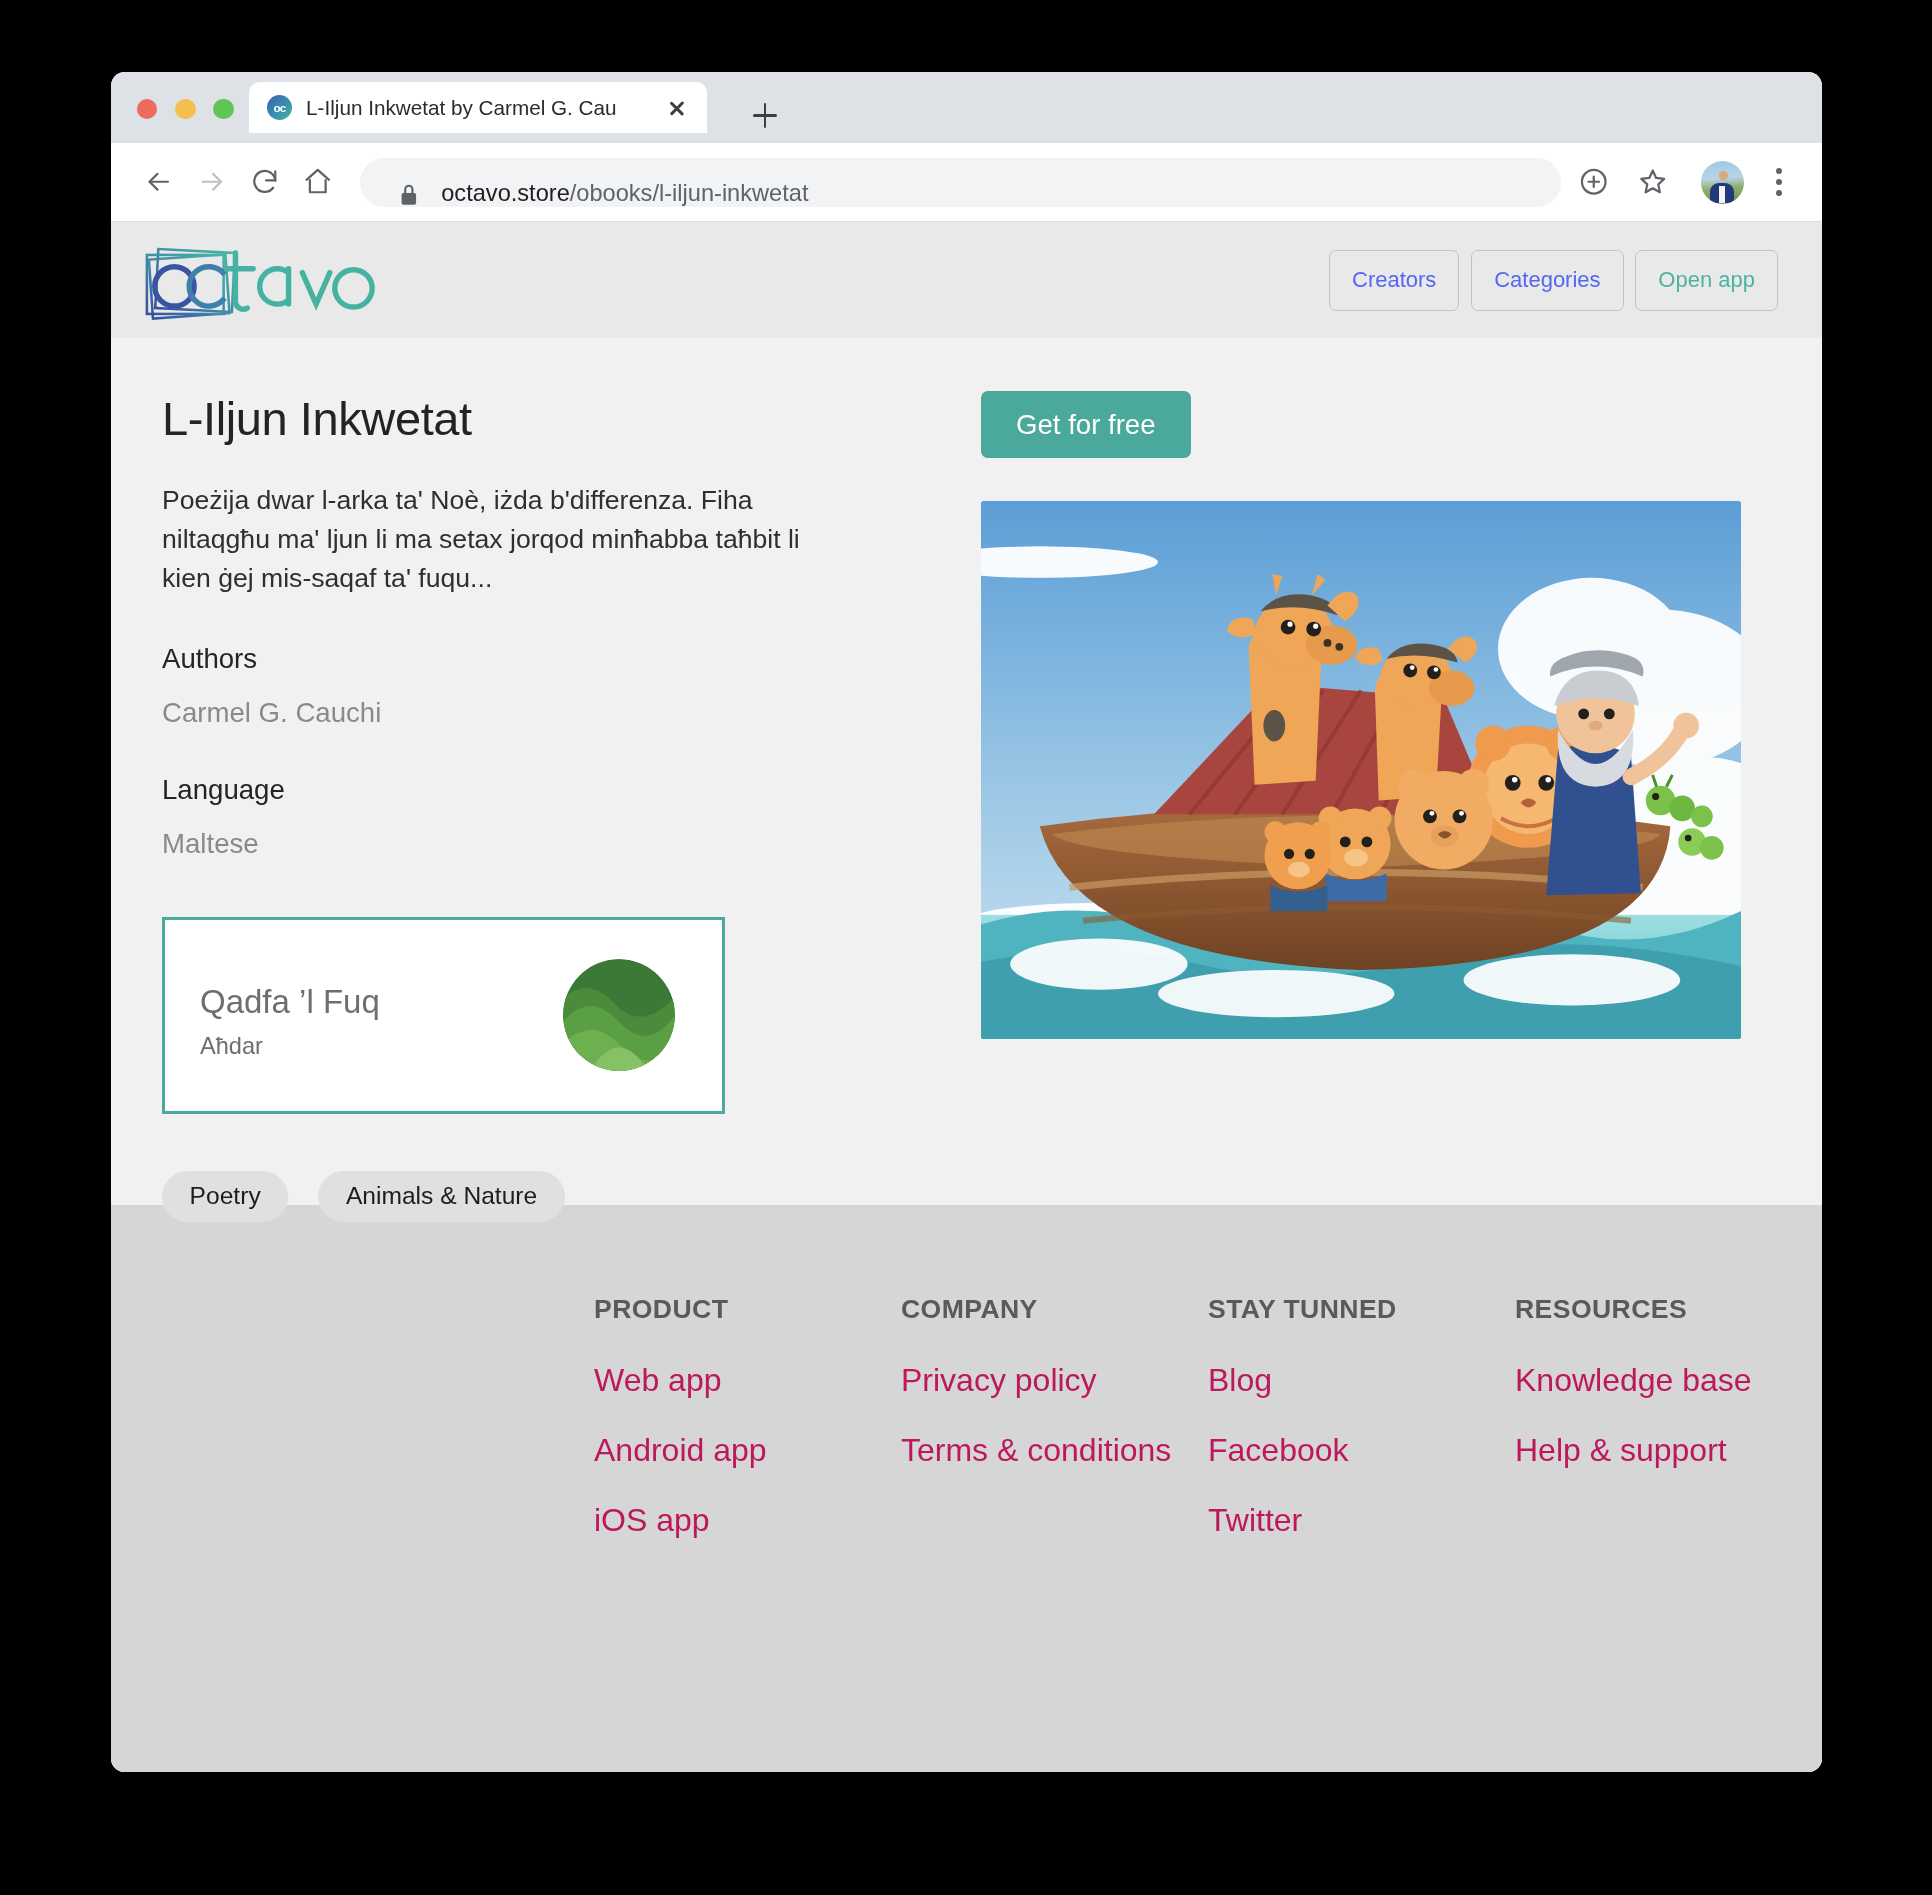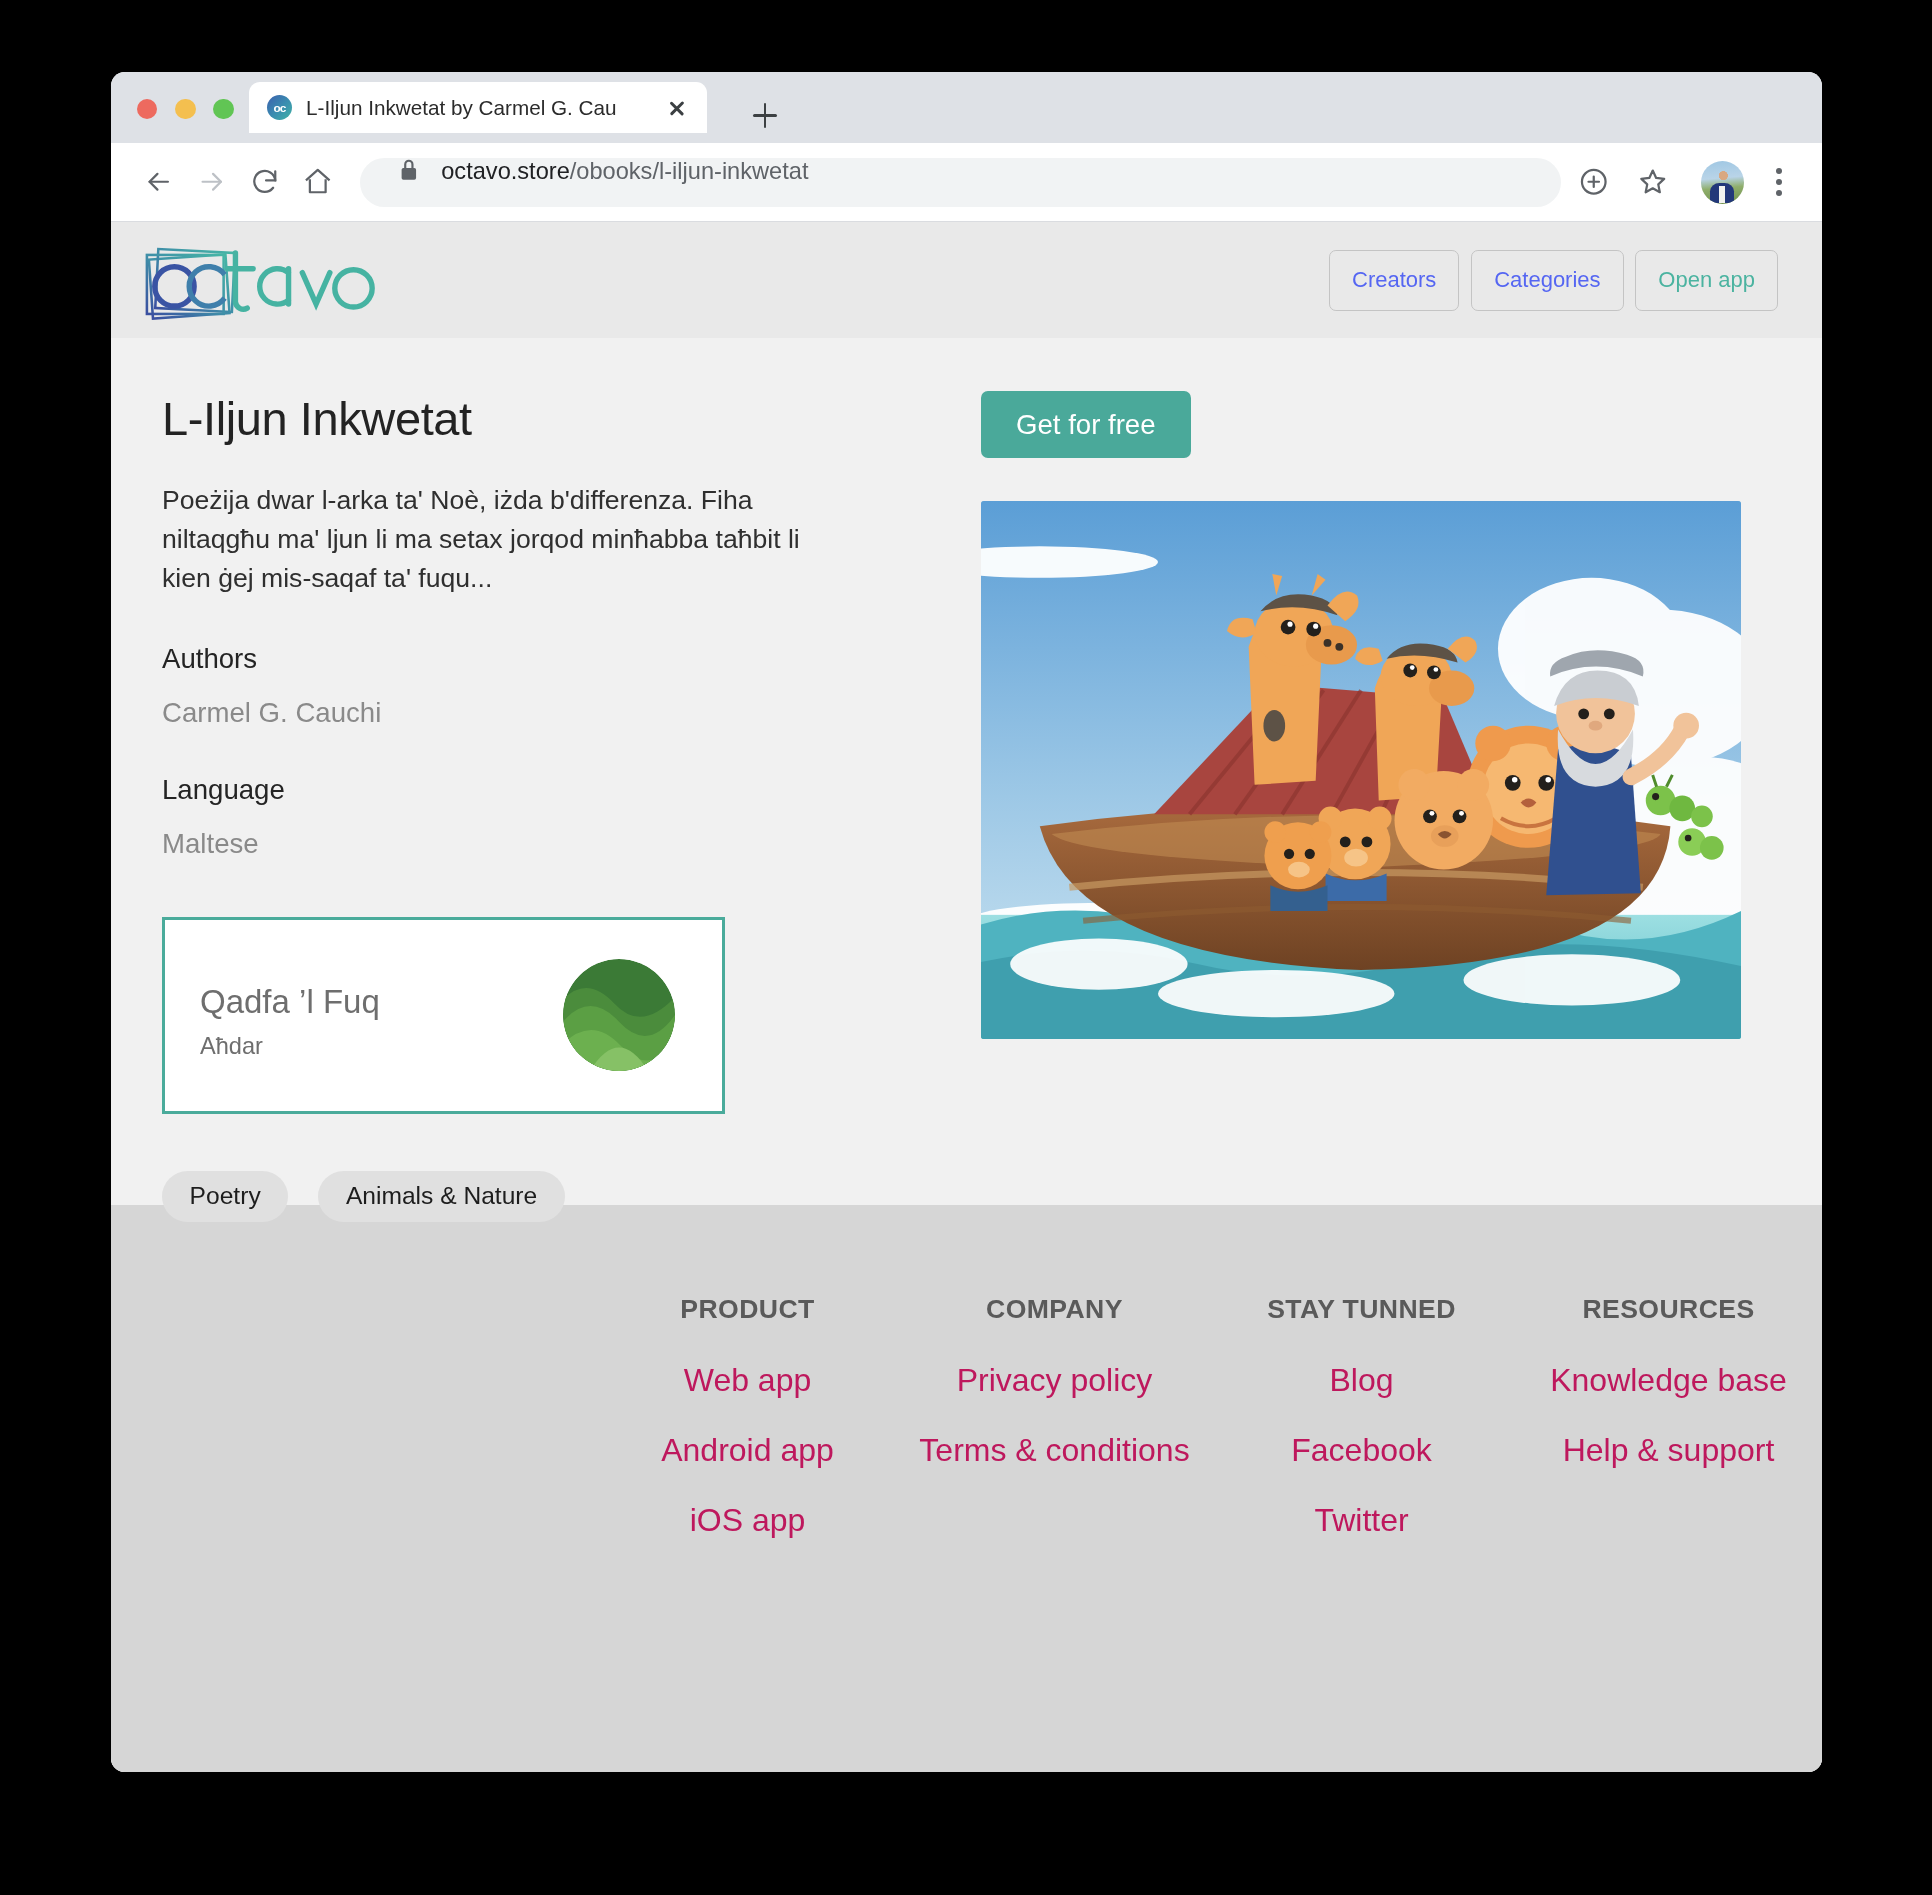--- a/index.html
+++ b/index.html
@@ -92,21 +92,21 @@
     padding: 0 21.7px;
     border-bottom: 1px solid #dadce0;
   }
   .nav-btn {
     width: 53px; height: 53px; flex: 0 0 auto;
     display: flex; align-items: center; justify-content: center;
   }
   .omnibox {
     flex: 1 1 auto; height: 49px;
     background: #f1f3f4; border-radius: 24.6px;
-    display: flex; align-items: flex-start;
+    display: flex; align-items: flex-end;
     margin-left: 15.8px; padding: 0 19.7px;
   }
   .lock-icon { width: 21.7px; height: 23.6px; flex: 0 0 auto; margin-left: 17.7px; }
   .url-text {
     margin-left: 21.7px; font-size: 23.6px; white-space: nowrap;
     color: #5f6368;
   }
   .url-text b { color: #202124; font-weight: normal; }
   .tb-icons { display: flex; align-items: center; gap: 5.9px; margin-left: 5.9px; }
   .tb-icon { width: 53px; height: 53px; display: flex; align-items: center; justify-content: center; }
@@ -203,21 +203,21 @@
 
   
   .site-footer {
     background: #d6d6d6;
     padding: 89px 0 0 0;
     height: 100%;
   }
   .footer-cols {
     display: flex; padding-left: 483px; gap: 0;
   }
-  .fcol { width: 313px; text-align: center; }
+  .fcol { width: 313px; }
   .fcol-head {
     font-size: 26.6px; font-weight: bold; color: #5a5a5a;
     letter-spacing: 0.4px; margin-bottom: 37px;
   }
   .fcol-link { font-size: 32px; color: #be185d; margin-bottom: 33px; }
 </style>
 </head>
 <body>
 
 <div class="browser-window">

